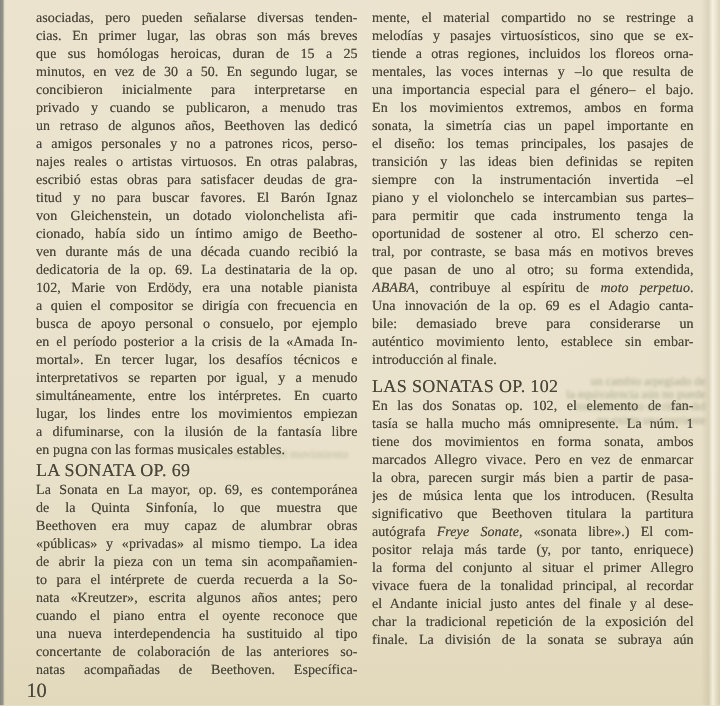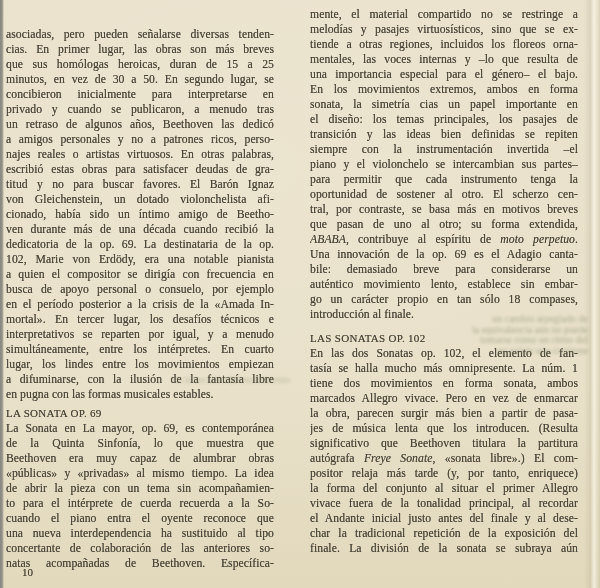--- a/index.html
+++ b/index.html
@@ -8,48 +8,48 @@
     width: 600px;
     height: 588px;
     overflow: hidden;
     background:
       radial-gradient(130% 110% at 40% 30%, rgba(255,255,255,0.10), rgba(0,0,0,0) 55%),
       linear-gradient(to bottom, #eae2cc 0%, #e8e0c8 65%, #e2d9bd 100%);
     font-family: "Liberation Serif", serif;
     color: #494538;
   }
   .col { position: absolute; top: 7px; width: 268px; }
-  .col-left  { left: 6px; margin-top: 20px; }
+  .col-left  { left: 30px; }
   .col-right { left: 310px; }
   .ln {
     height: 15px;
     line-height: 15px;
     font-size: 11.7px;
     text-align: justify;
     text-align-last: justify;
     overflow: hidden;
     letter-spacing: 0.05px;
     text-shadow: 0 0 0.4px rgba(63,59,48,0.65);
   }
   .ln.last { text-align-last: left; }
   .heading {
-    font-size: 11px;
+    font-size: 15px;
     line-height: 16px;
     height: 16px;
     letter-spacing: 0.3px;
     white-space: nowrap;
     text-shadow: 0 0 0.4px rgba(63,59,48,0.65);
   }
   .col-left  .heading { margin-top: 3px; }
   .col-right .heading { margin-top: 8px; }
   .page-number {
     position: absolute;
     left: 22px;
     top: 566px;
-    font-size: 11px;
+    font-size: 17px;
     text-shadow: 0 0 0.4px rgba(63,59,48,0.65);
   }
   .edge-left {
     position: absolute; left: 0; top: 0; width: 4px; height: 588px;
     background: linear-gradient(to right, #87877f 0%, #94938a 55%, rgba(148,147,138,0) 100%);
   }
   .edge-right {
     position: absolute; right: 0; top: 0; width: 16px; height: 588px;
     background: linear-gradient(to right,
       rgba(130,117,88,0) 0%,
@@ -100,20 +100,21 @@
       <div class="ln"><span>lugar, los lindes entre los movimientos empiezan</span></div>
       <div class="ln"><span>a difuminarse, con la ilusión de la fantasía libre</span></div>
       <div class="ln last"><span>en pugna con las formas musicales estables.</span></div>
       <div class="heading">LA SONATA OP. 69</div>
       <div class="ln"><span>La Sonata en La mayor, op. 69, es contemporánea</span></div>
       <div class="ln"><span>de la Quinta Sinfonía, lo que muestra que</span></div>
       <div class="ln"><span>Beethoven era muy capaz de alumbrar obras</span></div>
       <div class="ln"><span>«públicas» y «privadas» al mismo tiempo. La idea</span></div>
       <div class="ln"><span>de abrir la pieza con un tema sin acompañamien-</span></div>
       <div class="ln"><span>to para el intérprete de cuerda recuerda a la So-</span></div>
+      <div class="ln"><span>nata «Kreutzer», escrita algunos años antes; pero</span></div>
       <div class="ln"><span>cuando el piano entra el oyente reconoce que</span></div>
       <div class="ln"><span>una nueva interdependencia ha sustituido al tipo</span></div>
       <div class="ln"><span>concertante de colaboración de las anteriores so-</span></div>
       <div class="ln"><span>natas acompañadas de Beethoven. Específica-</span></div>
     </div>
   <div class="col col-right">
       <div class="ln"><span>mente, el material compartido no se restringe a</span></div>
       <div class="ln"><span>melodías y pasajes virtuosísticos, sino que se ex-</span></div>
       <div class="ln"><span>tiende a otras regiones, incluidos los floreos orna-</span></div>
       <div class="ln"><span>mentales, las voces internas y –lo que resulta de</span></div>
@@ -125,21 +126,20 @@
       <div class="ln"><span>siempre con la instrumentación invertida –el</span></div>
       <div class="ln"><span>piano y el violonchelo se intercambian sus partes–</span></div>
       <div class="ln"><span>para permitir que cada instrumento tenga la</span></div>
       <div class="ln"><span>oportunidad de sostener al otro. El scherzo cen-</span></div>
       <div class="ln"><span>tral, por contraste, se basa más en motivos breves</span></div>
       <div class="ln"><span>que pasan de uno al otro; su forma extendida,</span></div>
       <div class="ln"><i>ABABA</i><span>, contribuye al espíritu de </span><i>moto perpetuo</i><span>.</span></div>
       <div class="ln"><span>Una innovación de la op. 69 es el Adagio canta-</span></div>
       <div class="ln"><span>bile: demasiado breve para considerarse un</span></div>
       <div class="ln"><span>auténtico movimiento lento, establece sin embar-</span></div>
-      <div class="ln"><span>go un carácter propio en tan sólo 18 compases,</span></div>
       <div class="ln last"><span>introducción al finale.</span></div>
       <div class="heading">LAS SONATAS OP. 102</div>
       <div class="ln"><span>En las dos Sonatas op. 102, el elemento de fan-</span></div>
       <div class="ln"><span>tasía se halla mucho más omnipresente. La núm. 1</span></div>
       <div class="ln"><span>tiene dos movimientos en forma sonata, ambos</span></div>
       <div class="ln"><span>marcados Allegro vivace. Pero en vez de enmarcar</span></div>
       <div class="ln"><span>la obra, parecen surgir más bien a partir de pasa-</span></div>
       <div class="ln"><span>jes de música lenta que los introducen. (Resulta</span></div>
       <div class="ln"><span>significativo que Beethoven titulara la partitura</span></div>
       <div class="ln"><span>autógrafa </span><i>Freye Sonate</i><span>, «sonata libre».) El com-</span></div>

